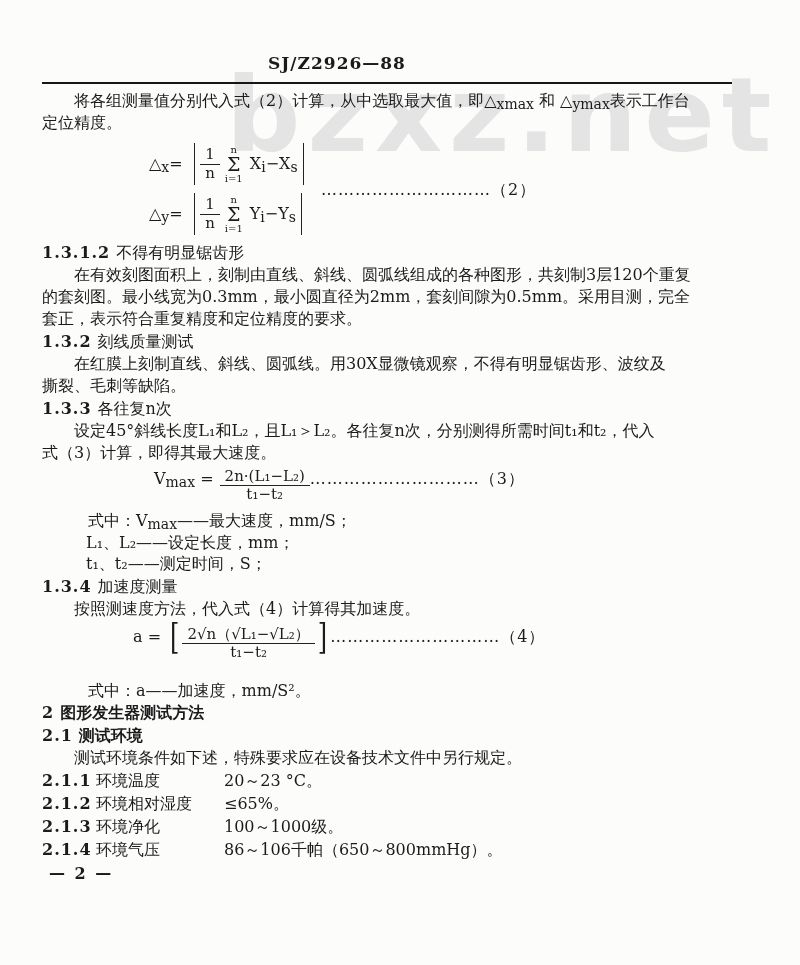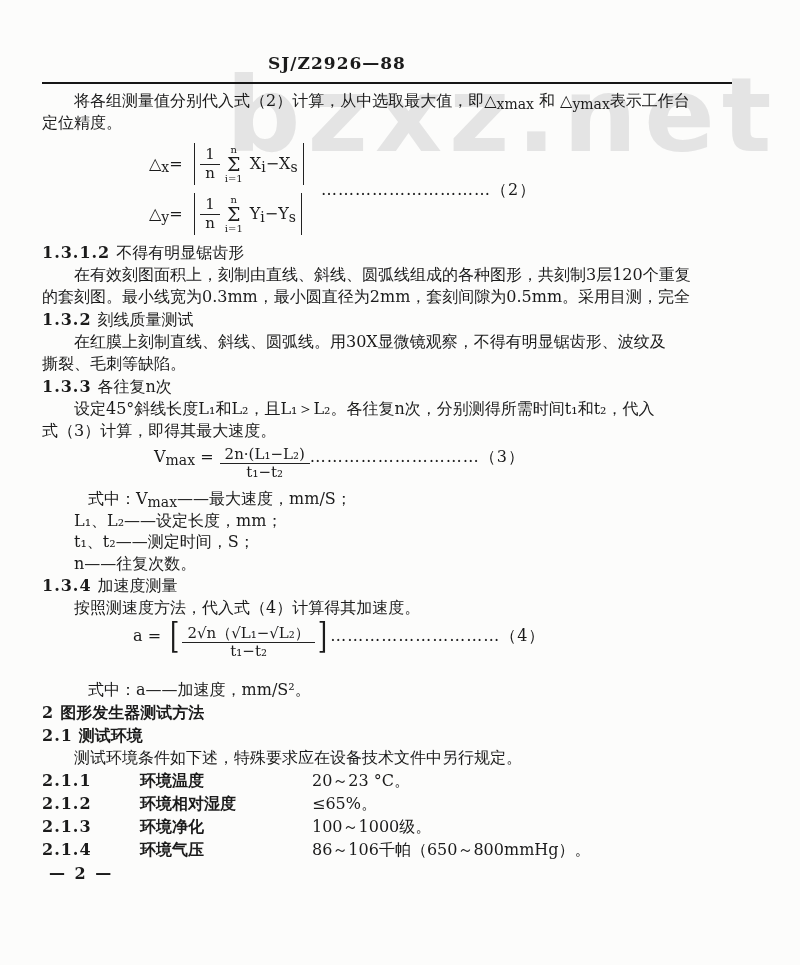--- a/index.html
+++ b/index.html
@@ -40,25 +40,25 @@
   .fexpr{white-space:nowrap; margin-left:2px;}
   .leader{white-space:nowrap; letter-spacing:1px;}
   .f2 .leader{position:absolute; left:172px; top:38px;}
   
   .frow{display:flex; align-items:flex-start; margin:4px 0 2px 112px; height:40px;}
   .frow .frac{font-size:15px;}
   .f4{margin-left:91px; height:48px; margin-top:6px; margin-bottom:6px;}
   .bigbr{display:inline-block; transform:scaleY(1.45); font-size:24px; font-weight:400; margin:0 3px;}
   
   .wline{line-height:21.5px;margin-left:46px;}
-  .w-ind{margin-left:32px;}
+  .w-ind{margin-left:44px;}
   
-  .env-row{display:flex; line-height:23px;gap:44px;}
+  .env-row{display:flex; line-height:23px;}
   .env-num{width:54px; font-weight:bold; letter-spacing:1px; flex:none;}
-  .env-label{width:128px; flex:none; font-weight:700;}
+  .env-label{width:128px; flex:none; font-weight:400;}
   .footer{margin-top:2px; margin-left:7px; font-weight:bold; letter-spacing:2px;}
 </style>
 </head>
 <body>
 
 <div class="page">
 
   <div class="watermark">bzxz.net</div>
 
   <div class="content">
@@ -99,20 +99,21 @@
           </span>
         <span class="fexpr"><span>Y</span><sub>i</sub><span>−Y</span><sub>s</sub></span>
         <span class="absbar"></span>
       </div>
       <span class="leader"><span>…………………………</span><span>（2）</span></span>
     </div>
 
     <div class="h"><span class="hnum">1.3.1.2</span><span class="htitle">不得有明显锯齿形</span></div>
     <div class="indent">在有效刻图面积上，刻制由直线、斜线、圆弧线组成的各种图形，共刻制3层120个重复</div>
     <div>的套刻图。最小线宽为0.3mm，最小圆直径为2mm，套刻间隙为0.5mm。采用目测，完全</div>
+    <div>套正，表示符合重复精度和定位精度的要求。</div>
 
     <div class="h"><span class="hnum">1.3.2</span><span class="htitle">刻线质量测试</span></div>
     <div class="indent">在红膜上刻制直线、斜线、圆弧线。用30X显微镜观察，不得有明显锯齿形、波纹及</div>
     <div>撕裂、毛刺等缺陷。</div>
 
     <div class="h"><span class="hnum">1.3.3</span><span class="htitle">各往复n次</span></div>
     <div class="indent">设定45°斜线长度L₁和L₂，且L₁＞L₂。各往复n次，分别测得所需时间t₁和t₂，代入</div>
     <div>式（3）计算，即得其最大速度。</div>
 
     <div class="frow">
@@ -120,21 +121,20 @@
       <span class="frac">
           <span class="ftop">2n·(L₁−L₂)</span>
           <span class="fbot">t₁−t₂</span>
         </span>
       <span class="leader"><span>…………………………</span><span>（3）</span></span>
     </div>
 
     <div class="wline"><span>式中：</span><span>V</span><sub>max</sub><span>——</span><span>最大速度，mm/S；</span></div>
     <div class="wline w-ind"><span>L₁、L₂</span><span>——</span><span>设定长度，mm；</span></div>
     <div class="wline w-ind"><span>t₁、t₂</span><span>——</span><span>测定时间，S；</span></div>
-    <div class="wline w-ind"><span>n</span><span>——</span><span>往复次数。</span></div>
 
     <div class="h"><span class="hnum">1.3.4</span><span class="htitle">加速度测量</span></div>
     <div class="indent">按照测速度方法，代入式（4）计算得其加速度。</div>
 
     <div class="frow f4">
       <span class="flhs">a = </span>
       <span class="bigbr">[</span>
       <span class="frac">
           <span class="ftop">2√n（√L₁−√L₂）</span>
           <span class="fbot">t₁−t₂</span>

